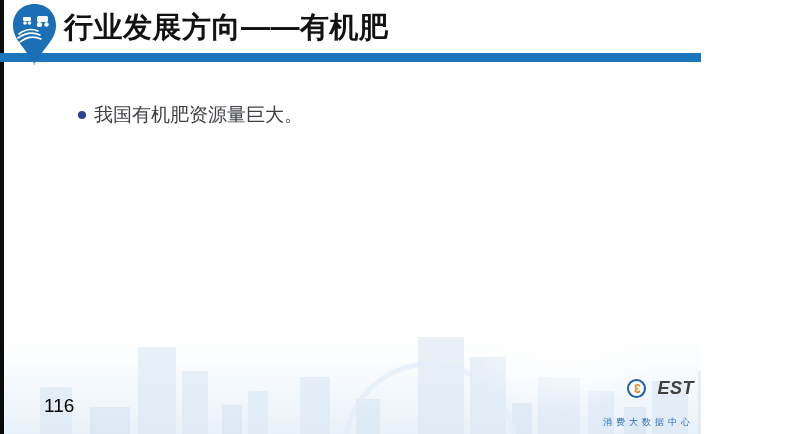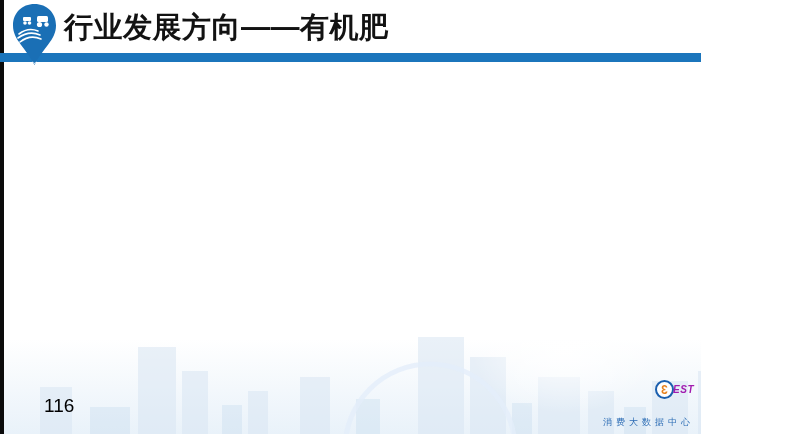--- a/index.html
+++ b/index.html
@@ -53,22 +53,22 @@
   .brand-badge {
     width:15px; height:15px; border-radius:50%;
     border:2px solid #1b5fae; background:#ffffff;
     display:flex; align-items:center; justify-content:center;
   }
   .brand-badge-glyph {
     color:#e8821e; font-weight:bold; font-size:12px; line-height:12px;
     transform:scaleX(-1);
   }
   .brand-est {
-    color:#a21caf; font-weight:bold; font-style:italic;
-    font-size:10px; letter-spacing:0.5px; margin-left:-4px;
+    color:#404040; font-weight:bold; font-style:italic;
+    font-size:18px; letter-spacing:0.5px; margin-left:-4px;padding-left:12px;
   }
   .brand-name {
     color:#17356b; font-weight:bold; font-size:15px; margin-left:2px;
     white-space:nowrap;
   }
   .brand-sub {
     color:#2d6db5; font-size:9px; letter-spacing:4px;
     margin-top:17px; white-space:nowrap;
   }
   
@@ -135,20 +135,24 @@
       <circle cx="35.5" cy="21.5" r="2.2"></circle>
       <rect x="12" y="14" width="8" height="4" rx="1"></rect>
       <circle cx="14" cy="20" r="1.8"></circle>
       <circle cx="18.5" cy="20" r="1.8"></circle>
     </g>
     <path d="M21 58 l2.5 2 l2.5 -2 l-2.5 3 Z" fill="#ffffff"></path>
   </svg>
   <div class="page-title">行业发展方向——有机肥</div>
 
   <ul class="bullets">
+    <li class="bullet-item">
+      <span class="bullet-dot"></span>
+      <span class="bullet-text">我国有机肥资源量巨大。</span>
+    </li>
   </ul>
 
   <div class="page-number">116</div>
 
   <div class="brand">
     <div class="brand-row">
       <span class="brand-badge">
         <span class="brand-badge-glyph">3</span>
       </span>
       <span class="brand-est">EST</span>

